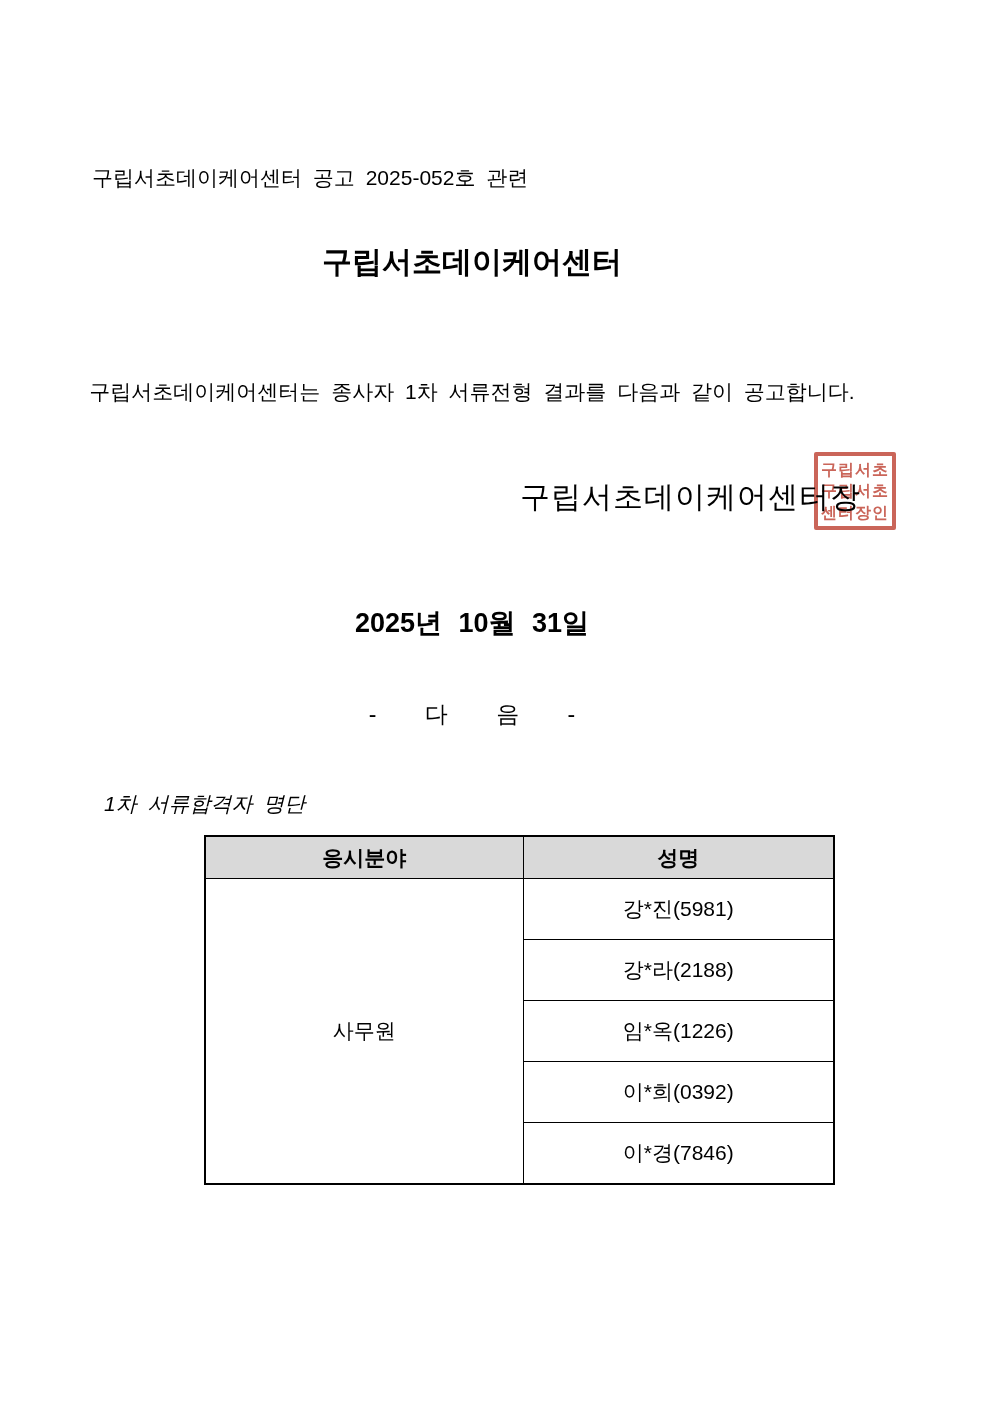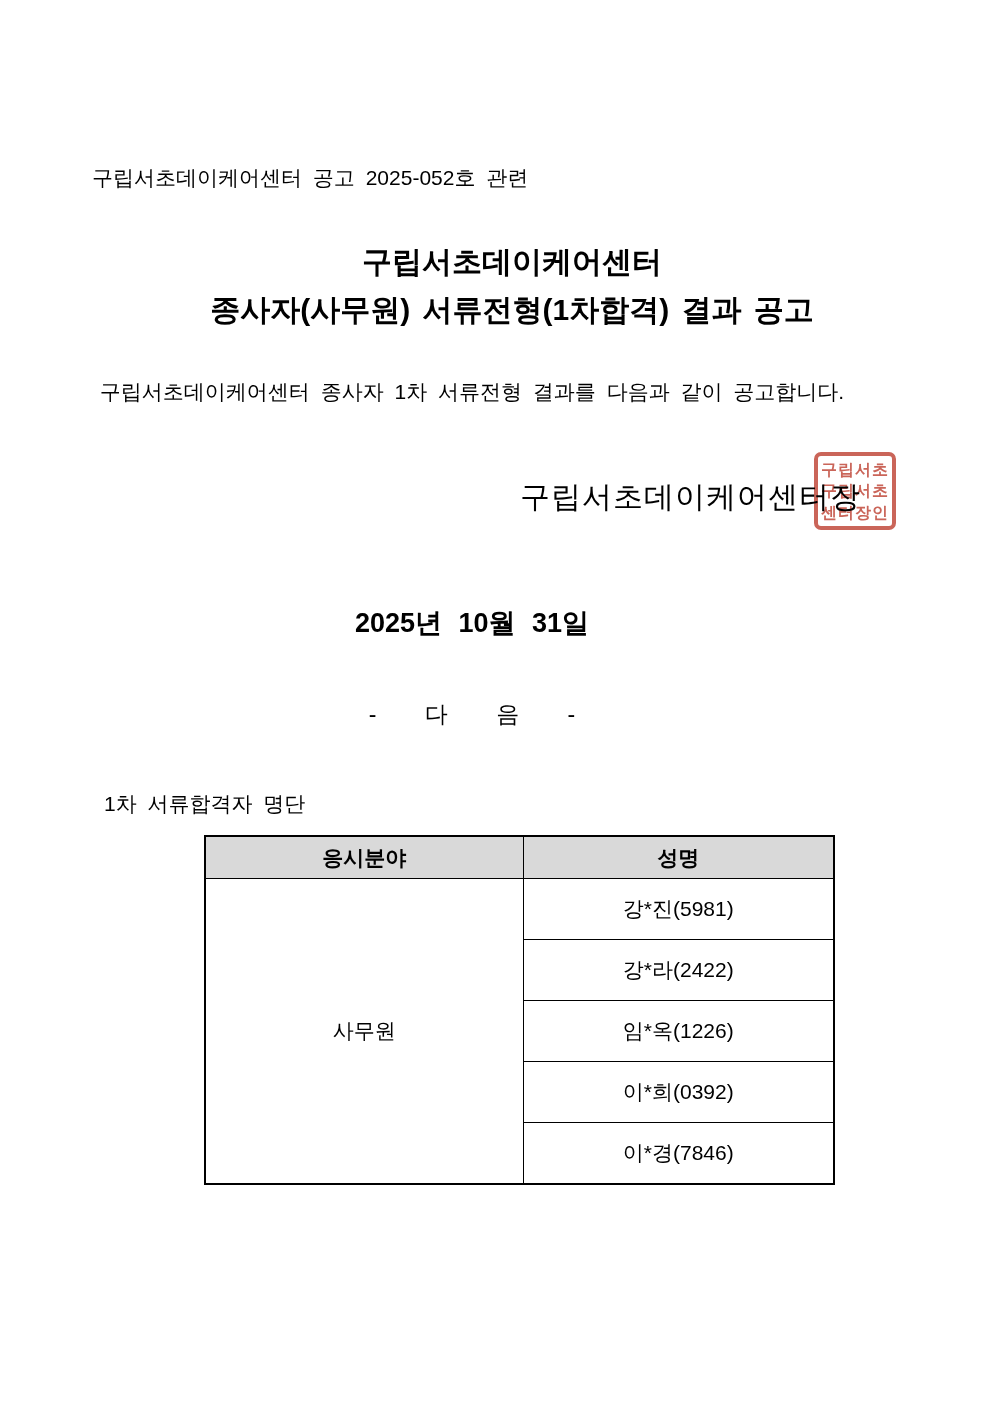--- a/index.html
+++ b/index.html
@@ -31,21 +31,20 @@
   .doc-title {
     position: absolute;
     left: 0;
     top: 238px;
     width: 100%;
     text-align: center;
     font-size: 30px;
     font-weight: bold;
     line-height: 48px;
     word-spacing: 4px;
-    margin-left: 40px;
   }
   .intro-text {
     position: absolute;
     left: 0;
     top: 378px;
     width: 100%;
     text-align: center;
     font-size: 21px;
     word-spacing: 5px;
   }
@@ -60,21 +59,21 @@
     z-index: 2;
   }
   .seal-stamp {
     position: absolute;
     left: 814px;
     top: 452px;
     width: 82px;
     height: 78px;
     box-sizing: border-box;
     border: 4px solid #c6584b;
-    border-radius: 7px;
+    border-radius: 2px;
     z-index: 1;
     display: flex;
     flex-direction: column;
     justify-content: space-evenly;
     align-items: center;
     opacity: 0.92;
     background: transparent;
   }
   .seal-row {
     font-size: 16px;
@@ -102,20 +101,21 @@
     text-align: center;
     font-size: 23px;
     word-spacing: 42px;
   }
   .section-title {
     position: absolute;
     left: 104px;
     top: 790px;
     font-size: 21px;
     word-spacing: 5px;
+    font-style: italic;
   }
   .pass-table {
     position: absolute;
     left: 180px;
     top: 835px;
     border-collapse: collapse;
     border: 2px solid #000000;
     table-layout: fixed;
     margin-left: 24px;
   }
@@ -141,24 +141,23 @@
 </style>
 </head>
 <body>
 
 <div class="page">
 
   <div class="ref-line">구립서초데이케어센터 공고 2025-052호 관련</div>
 
   <div class="doc-title">
     <div>구립서초데이케어센터</div>
-    <div>종사자(사무원) 서류전형(1차합격) 결과 공고</div>
   </div>
 
-  <div class="intro-text">구립서초데이케어센터 종사자 1차 서류전형 결과를 다음과 같이 공고합니다.</div>
+  <div class="intro-text">구립서초데이케어센터는 종사자 1차 서류전형 결과를 다음과 같이 공고합니다.</div>
 
   <div class="signer-line">구립서초데이케어센터장</div>
 
   <div class="seal-stamp">
     <span class="seal-row">구립서초</span>
     <span class="seal-row">구립서초</span>
     <span class="seal-row">센터장인</span>
   </div>
 
   <div class="date-line">2025년 10월 31일</div>
@@ -177,21 +176,21 @@
         <th>응시분야</th>
         <th>성명</th>
       </tr>
     </thead>
     <tbody>
       <tr>
         <td rowspan="5" class="category-cell">사무원</td>
         <td class="name-cell">강*진(5981)</td>
       </tr>
       <tr>
-        <td class="name-cell">강*라(2422)</td>
+        <td class="name-cell">강*라(2188)</td>
       </tr>
       <tr>
         <td class="name-cell">임*옥(1226)</td>
       </tr>
       <tr>
         <td class="name-cell">이*희(0392)</td>
       </tr>
       <tr>
         <td class="name-cell">이*경(7846)</td>
       </tr>

